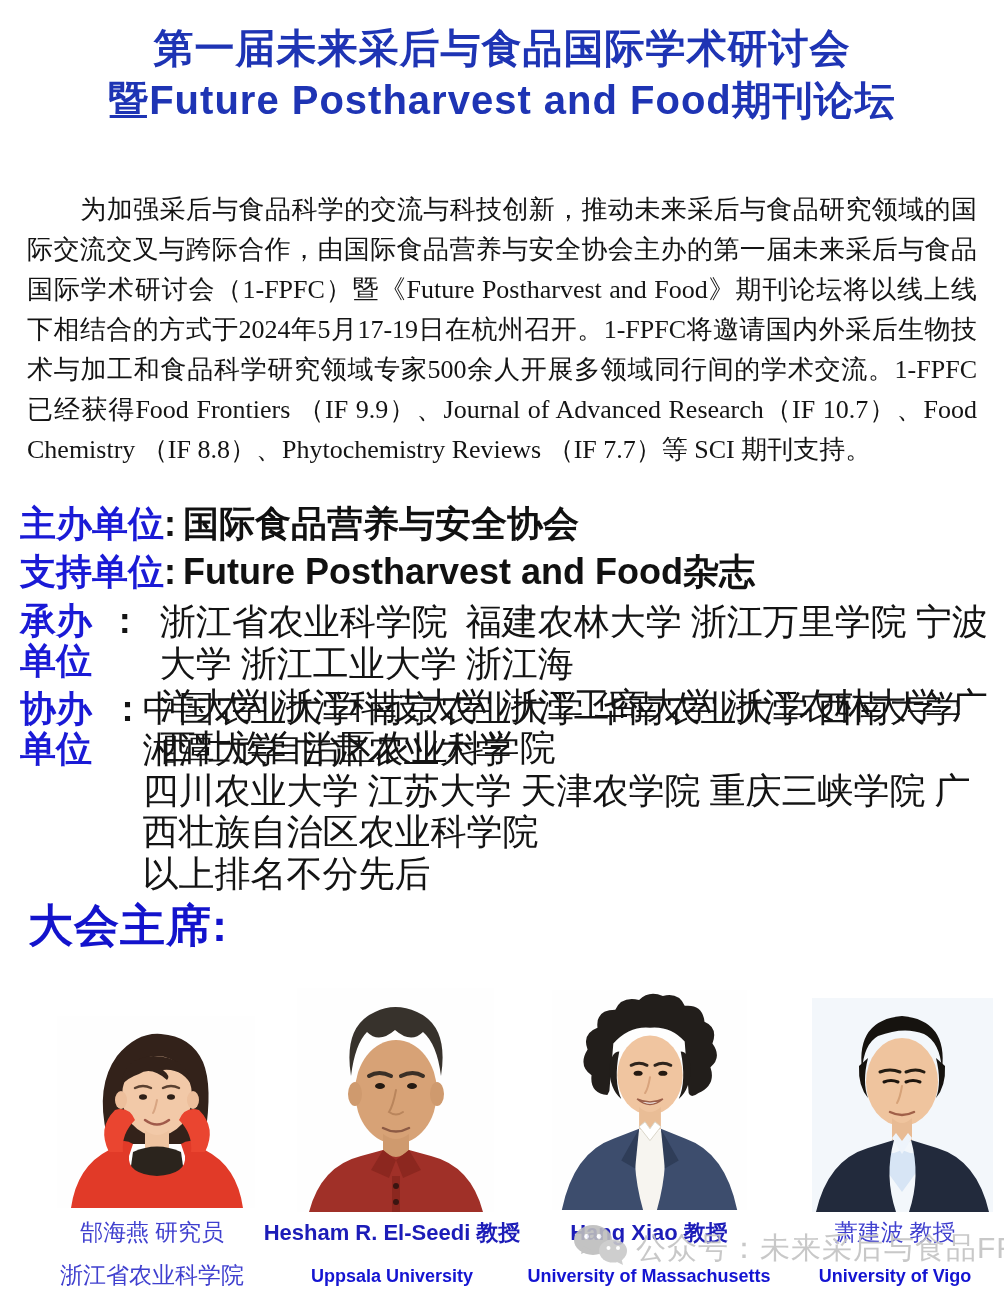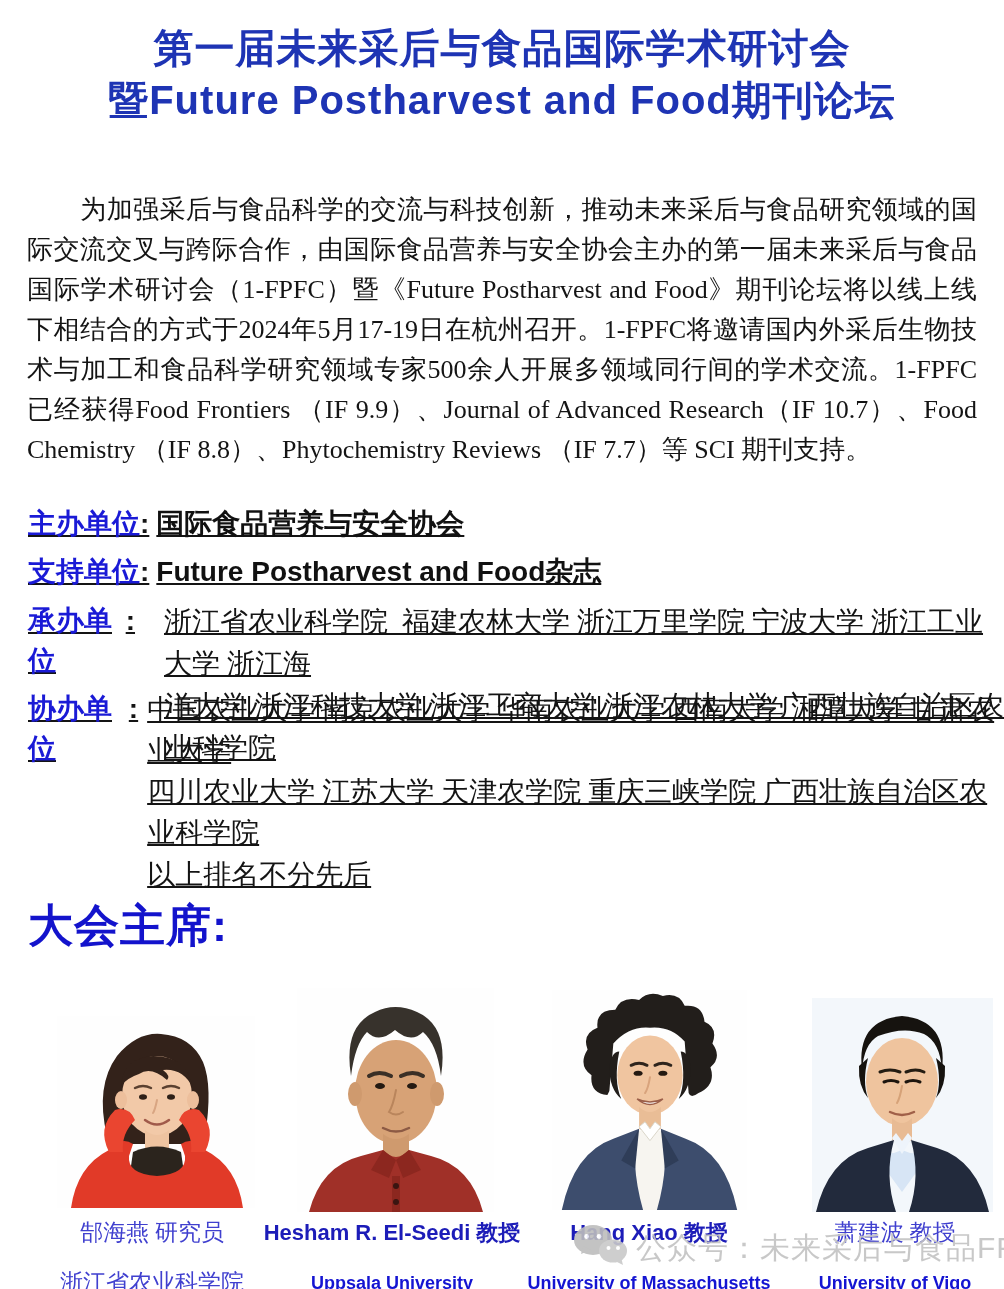--- a/index.html
+++ b/index.html
@@ -17,21 +17,21 @@
   }
 
   
   .intro {
     position:absolute; top:164px; left:27px; width:950px;
     font-size:26px; line-height:40px; color:#141414;
     text-align:justify; text-indent:2.05em;
   }
 
   
-  .section { position:absolute; left:28px; font-size:28px; line-height:40px; color:#141414;text-decoration:underline; }
+  .section { position:absolute; left:20px; font-size:36px; line-height:40px; color:#141414; }
   .sec-label { font-family:"Liberation Sans", sans-serif; font-weight:bold; color:#1a1ad6; }
   .sec-colon { font-family:"Liberation Sans", sans-serif; font-weight:bold; color:#141414; padding-right:7px; }
   .bold-sans { font-family:"Liberation Sans", sans-serif; font-weight:bold; color:#111111; }
   .serif-line { font-family:"Liberation Serif", serif; white-space:pre-wrap; color:#141414; }
   .hang { display:flex; align-items:flex-start; }
   .hang .lines { margin-left:2px; }
   #sec-host { top:504px; }
   #sec-support { top:552px; }
   #sec-organizer { top:601px; }
   #sec-organizer .lines div { line-height:42px;margin-left:20px; }
@@ -49,21 +49,21 @@
   
   .photo { position:absolute; }
   #photo-1 { left:57px;  top:1016px; width:198px; height:192px; }
   #photo-2 { left:297px; top:988px;  width:197px; height:224px; }
   #photo-3 { left:551px; top:990px;  width:197px; height:220px; }
   #photo-4 { left:812px; top:998px;  width:181px; height:214px; }
   .photo svg { display:block; width:100%; height:100%; }
 
   
   .capbox { position:absolute; top:1218px; width:272px; text-align:center; z-index:2; }
-  .capbox .l1 { margin-bottom:20px; line-height:30px; }
+  .capbox .l1 { margin-bottom:13px; line-height:30px; }
   .capbox .l2 { line-height:30px; }
   #cap1 { left:16px; }
   #cap2 { left:256px; }
   #cap3 { left:513px; }
   #cap4 { left:759px; }
   .cap-cn  { font-family:"Liberation Serif", serif; color:#4040cf; font-size:23px; }
   .cap-en  { font-family:"Liberation Sans", sans-serif; font-weight:bold; color:#1c1cb8; font-size:22px; }
   .cap-univ{ font-family:"Liberation Sans", sans-serif; font-weight:bold; color:#1414d2; font-size:18px; }
 
   

